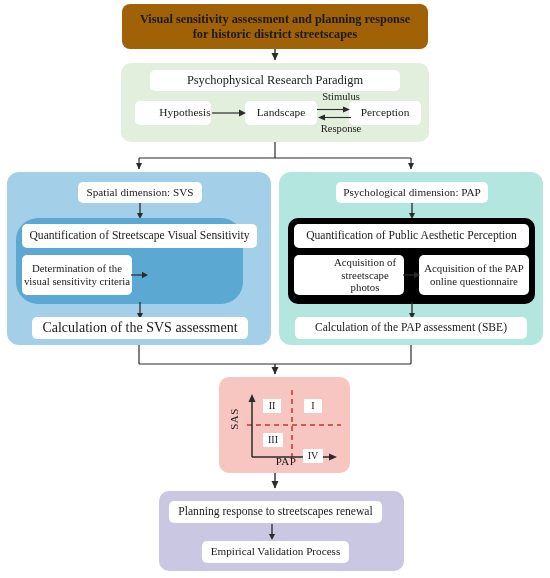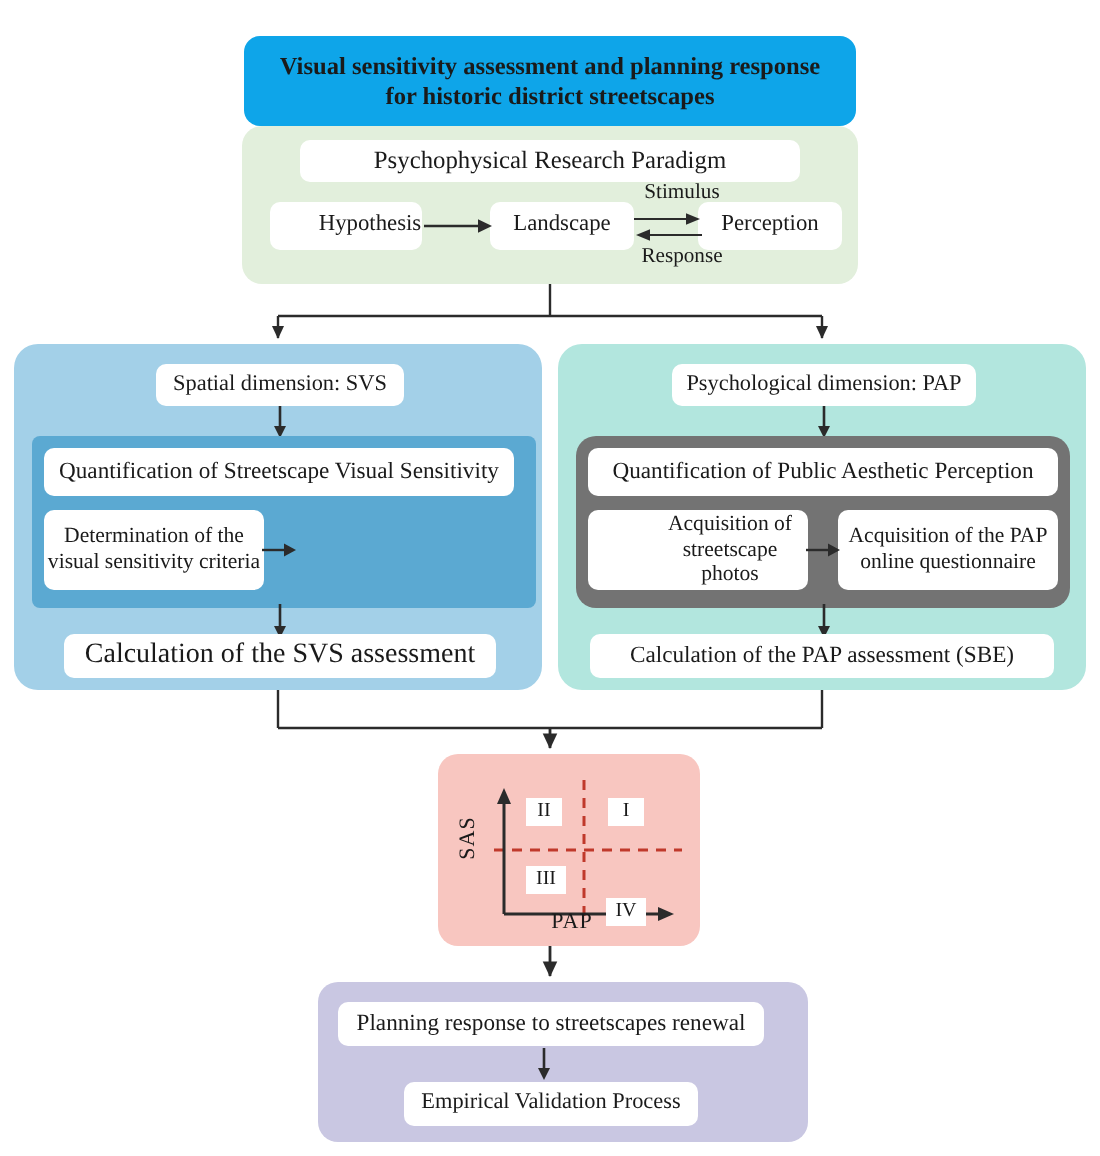--- a/index.html
+++ b/index.html
@@ -26,26 +26,25 @@
     justify-content: center;
     text-align: center;
     line-height: 1.22;
   }
   
   .title-box {
     left: 122px;
     top: 4px;
     width: 306px;
     height: 45px;
-    background: #0ea5e9;
+    background: #a16207;
     border-radius: 8px;
     font-weight: bold;
     font-size: 12.3px;
     padding: 0 10px;
-    margin-top: 14px;
   }
   
   .panel-green {
     left: 121px;
     top: 63px;
     width: 308px;
     height: 79px;
     background: #e2efdc;
     border-radius: 10px;
     display: block;
@@ -121,24 +120,24 @@
     left: 71px;
     top: 10px;
     width: 124px;
     height: 21px;
     font-size: 11.2px;
   }
   .inner-blue {
     position: absolute;
     left: 9px;
     top: 46px;
-    width: 252px;
+    width: 227px;
     height: 86px;
     background: #5ba9d2;
-    border-radius: 4px;
+    border-radius: 22px;
   }
   .b-quant {
     left: 6px;
     top: 6px;
     width: 235px;
     height: 24px;
     font-size: 11.6px;
   }
   .b-sub1 {
     left: 6px;
@@ -178,21 +177,21 @@
     width: 152px;
     height: 21px;
     font-size: 11.2px;
   }
   .inner-teal {
     position: absolute;
     left: 9px;
     top: 46px;
     width: 247px;
     height: 86px;
-    background: #737373;
+    background: #000000;
     border-radius: 10px;
   }
   .t-quant {
     left: 6px;
     top: 6px;
     width: 235px;
     height: 24px;
     font-size: 11.6px;
   }
   .t-sub1 {

